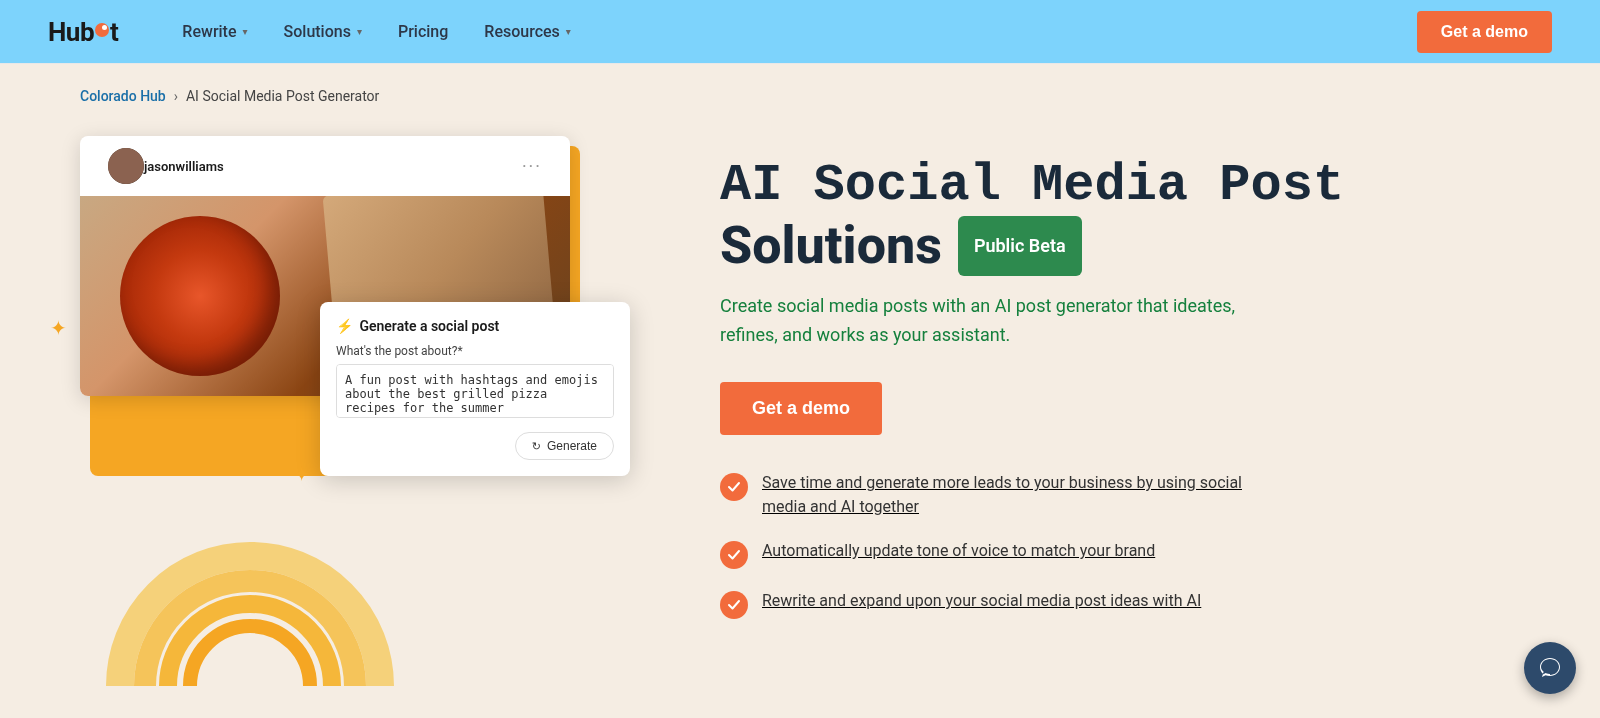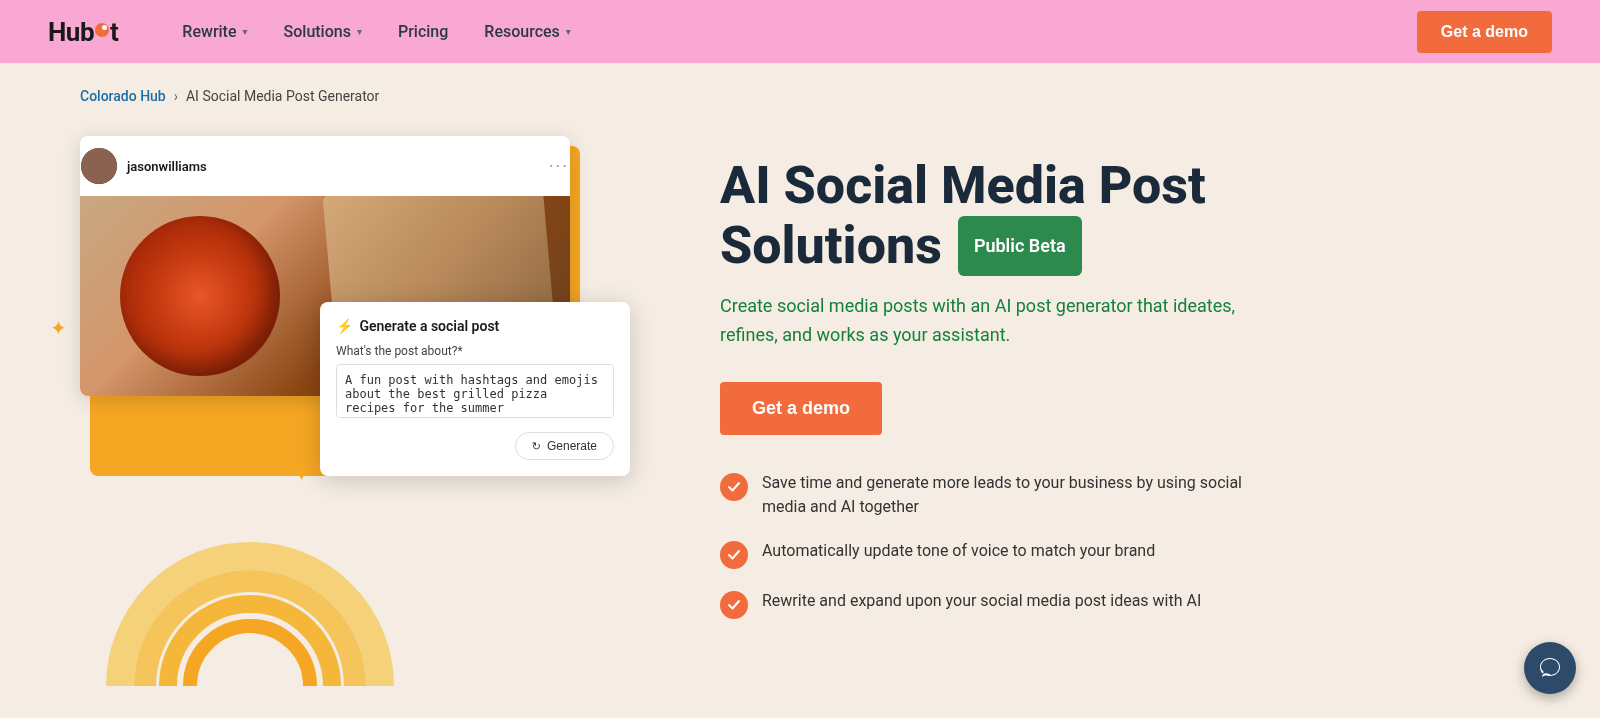--- a/index.html
+++ b/index.html
@@ -6,21 +6,21 @@
     body {
       font-family: -apple-system, BlinkMacSystemFont, 'Segoe UI', Roboto, sans-serif;
       background-color: #f5ede3;
       width: 1600px;
       min-height: 718px;
       overflow-x: hidden;
     }
 
     
     .navbar {
-      background: #f9a8d4;
+      background: #7dd3fc;
       display: flex;
       align-items: center;
       padding: 0 48px;
       height: 64px;
       border-bottom: 1px solid #e8e8e8;
       position: relative;
       z-index: 10;
     }
     .logo {
       display: flex;
@@ -149,22 +149,21 @@
       left: 0;
       width: 490px;
       background: #fff;
       border-radius: 8px;
       overflow: hidden;
       box-shadow: 0 4px 20px rgba(0,0,0,0.15);
     }
     .social-card-header {
       display: flex;
       align-items: center;
-      padding: 12px 1px;
-      gap: 10px;
+      padding: 12px 28px;
     }
     .avatar-circle {
       width: 36px;
       height: 36px;
       border-radius: 50%;
       background: linear-gradient(135deg, #6b4c3b 0%, #3d2b1f 100%);
       flex-shrink: 0;
       display: flex;
       align-items: center;
       justify-content: center;
@@ -288,21 +287,21 @@
       flex: 1;
       padding-top: 20px;
     }
     .page-title {
       font-size: 52px;
       font-weight: 800;
       color: #1a2a3a;
       line-height: 1.15;
       margin-bottom: 16px;
     }
-    .title-line1 { display: block; }
+    .title-line1 { display: block; font-family: Liberation Mono, monospace; }
     .title-line2 {
       display: flex;
       align-items: center;
       gap: 16px;
       flex-wrap: wrap;
     }
     .public-beta-badge {
       background: #2d8a4e;
       color: #fff;
       padding: 20px 16px;
@@ -334,20 +333,21 @@
     
     .feature-list {
       display: flex;
       flex-direction: column;
       gap: 20px;
     }
     .feature-item {
       display: flex;
       align-items: flex-start;
       gap: 14px;
+      text-decoration: underline;
     }
     .check-icon {
       width: 28px;
       height: 28px;
       background: #f26b3c;
       border-radius: 50%;
       display: flex;
       align-items: center;
       justify-content: center;
       flex-shrink: 0;

